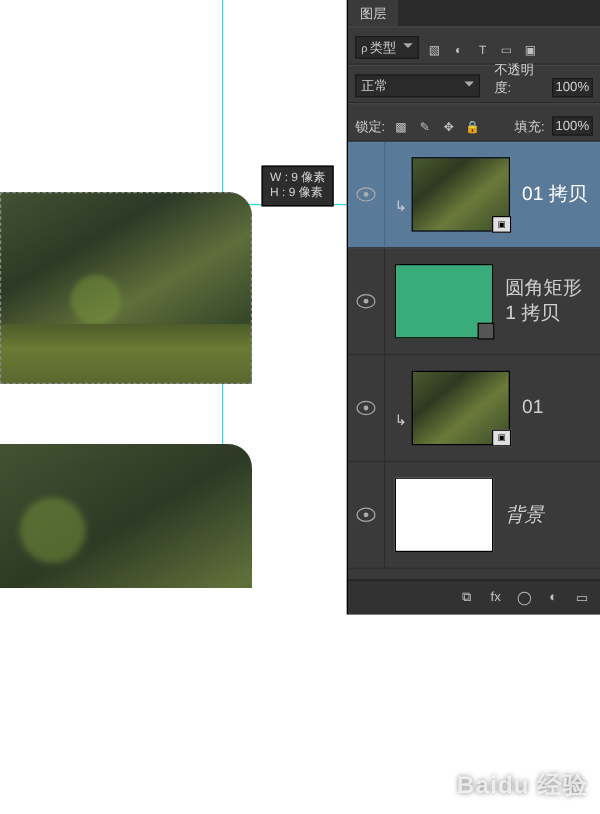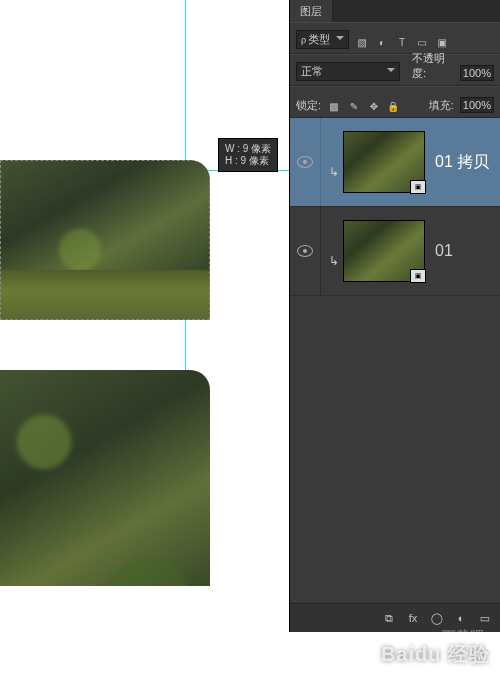--- a/index.html
+++ b/index.html
@@ -7,21 +7,21 @@
     padding: 0;
     width: 500px;
     height: 678px;
     font-family: "Microsoft YaHei", Arial, sans-serif;
     overflow: hidden;
     background: #fff;
   }
   .canvas-area {
     position: absolute;
     left: 0; top: 0;
-    width: 290px; height: 586px;
+    width: 290px; height: 490px;
     background: #fff;
     overflow: hidden;
   }
   .guide-v { position:absolute; top:0; bottom:0; width:1px; background:#30d7e0; }
   .guide-h { position:absolute; left:0; right:0; height:1px; background:#30d7e0; }
   .thumb {
     position: absolute;
     width: 210px; height: 160px;
     background: linear-gradient(150deg, #4a5a2e 0%, #2e3a20 30%, #6b7a3a 55%, #3a4a26 80%, #4f5f2c 100%);
     overflow: hidden;
@@ -57,21 +57,21 @@
     font-size:10px;
     padding:4px 6px;
     border:1px solid #000;
     line-height:1.2;
     white-space: pre;
   }
   
   .panel {
     position:absolute;
     right:0; top:0;
-    width:210px; height:632px;
+    width:210px; height:512px;
     background:#3a3a3a;
     color:#d0d0d0;
     font-size:11px;
     border-left:1px solid #000;
     display:flex;
     flex-direction:column;
   }
   .panel-tab {
     display:flex;
     background:#2a2a2a;
@@ -301,26 +301,46 @@
             <div class="smart-badge">▣</div>
           </div>
         </div>
         <div class="layer-name">01 拷贝</div>
       </div>
       <div class="layer">
         <div class="eye-col">
           <div class="eye-icon"></div>
         </div>
         <div class="thumb-wrap">
+          <div class="layer-thumb green">
+            <div class="shape-badge"></div>
+          </div>
+        </div>
+        <div class="layer-name">圆角矩形 1 拷贝</div>
+      </div>
+      <div class="layer">
+        <div class="eye-col">
+          <div class="eye-icon"></div>
+        </div>
+        <div class="thumb-wrap">
           <span class="clip-arrow">↳</span>
           <div class="layer-thumb jungle">
             <div class="smart-badge">▣</div>
           </div>
         </div>
         <div class="layer-name">01</div>
+      </div>
+      <div class="layer bg">
+        <div class="eye-col">
+          <div class="eye-icon"></div>
+        </div>
+        <div class="thumb-wrap">
+          <div class="layer-thumb white"></div>
+        </div>
+        <div class="layer-name">背景</div>
       </div>
     </div>
 
   <div class="panel-footer">
     <span class="foot-icon">⧉</span>
     <span class="foot-icon">fx</span>
     <span class="foot-icon">◯</span>
     <span class="foot-icon">◐</span>
     <span class="foot-icon">▭</span>
   </div>

